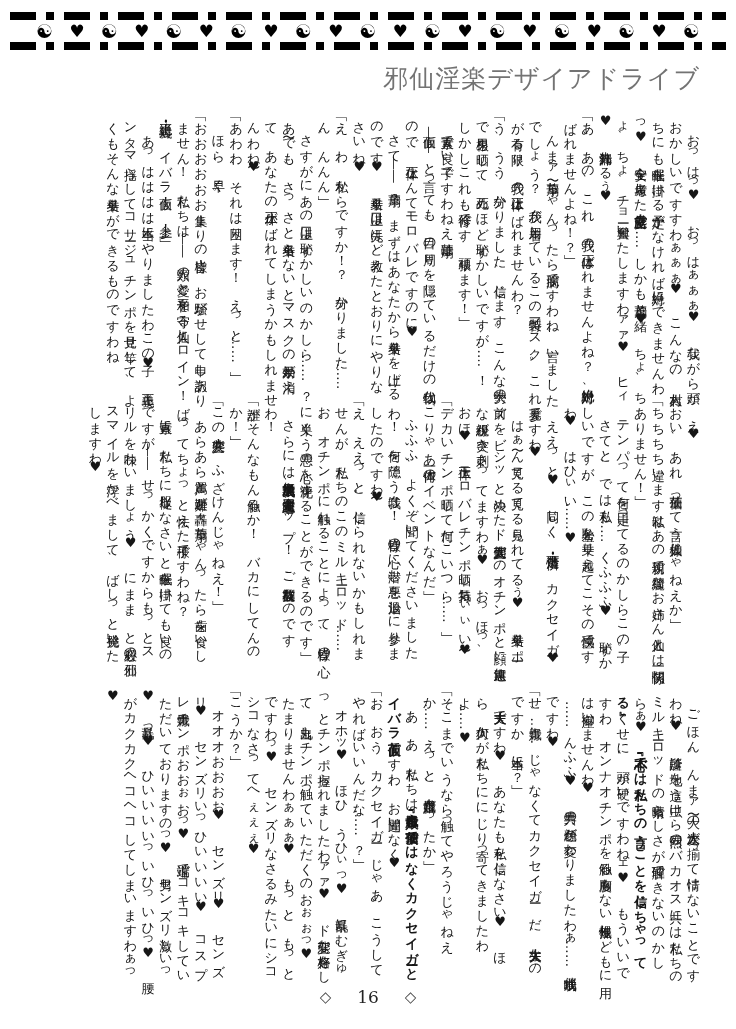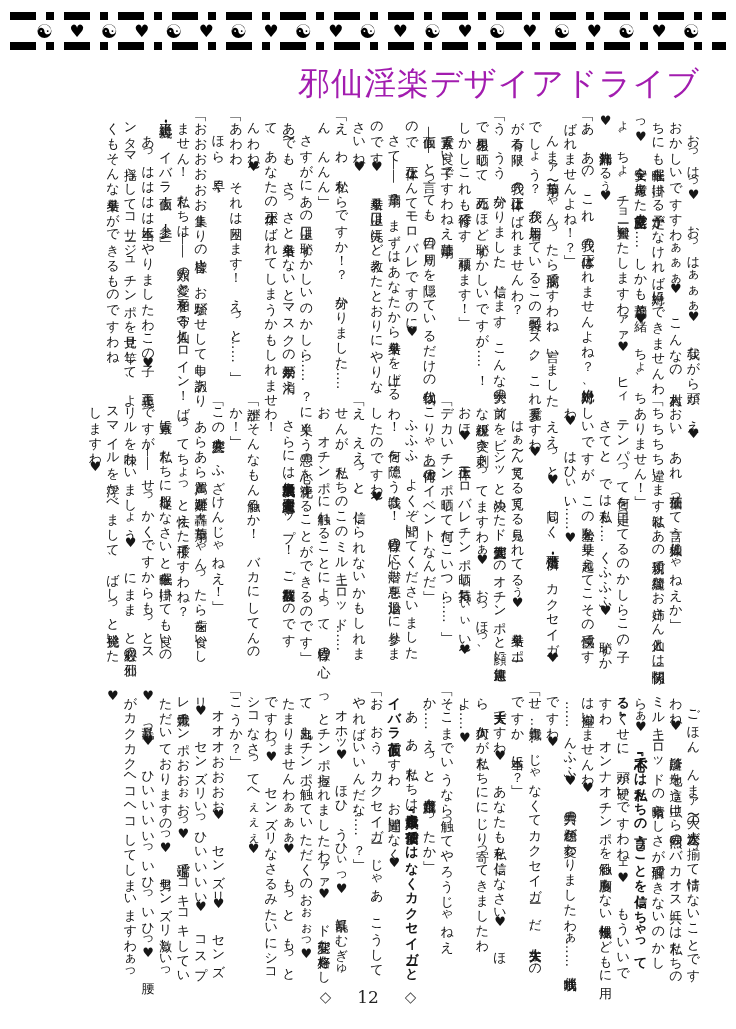--- a/index.html
+++ b/index.html
@@ -14,21 +14,21 @@
     background:repeating-linear-gradient(90deg,#000 0 26px,transparent 26px 36px,#000 36px 44px,transparent 44px 54px);}
   .border .line.top{top:0;}
   .border .line.bottom{bottom:0;}
   .border .syms{position:absolute;top:50%;transform:translateY(-50%);left:26px;right:26px;
     display:flex;justify-content:space-between;align-items:center;
     font-family:"DejaVu Sans","Liberation Sans",sans-serif;font-size:19px;line-height:1;color:#000;}
   .border .syms .heart{font-size:17px;}
   
   .title{position:absolute;top:62px;right:36px;margin:0;
     font-family:"DejaVu Sans","Liberation Sans",sans-serif;
-    font-weight:400;font-size:32px;letter-spacing:1px;color:#a21caf;white-space:nowrap;}
+    font-weight:400;font-size:25px;letter-spacing:1px;color:#737373;white-space:nowrap;}
   
   .tblock{
     position:absolute;right:34px;
     writing-mode:vertical-rl;-webkit-writing-mode:vertical-rl;text-orientation:mixed;
     font-size:13px;line-height:17.6px;letter-spacing:0.35px;color:#161616;
   }
   .tblock p{margin:0;padding:0;}
   .tblock p.indent{text-indent:1em;}
   .emph{font-family:"DejaVu Sans","Liberation Sans",sans-serif;font-weight:700;}
   
@@ -111,15 +111,15 @@
     <p><span>「そこまでいうなら触ってやろうじゃねえか……えっと、青娥娘々だったか」</span></p>
     <p class="indent"><span>あ、あ。私たちは</span><span class="emph">『青娥娘々と茨華仙ではなくカクセイガーとイバラ仮面』</span><span>ですわ、お間違いなく♥</span></p>
     <p><span>「お、おう、カクセイガー。じゃあ、こうしてやればいいんだな……？」</span></p>
     <p class="indent"><span>オホッ♥　ほひ、うひぃっ♥　乱暴にむぎゅっとチンポ握られましたわァァ♥　ド変態な格好をして、丸出しチンポ触っていただくのおぉぉっ♥　たまりませんわぁぁぁ♥　もっと、もっとですわっ♥　センズリなさるみたいにシコシコなさってへぇぇぇ♥</span></p>
     <p><span>「こうか？」</span></p>
     <p class="indent"><span>オオオおおおお♥　センズリ♥　センズリ♥　センズリいっひいいいい♥　コスプレ青娥チンポおおぉおっ♥　道端でコキコキしていただいておりますのっ♥　男センズリ激しいっ♥　乱暴っ♥　ひいいいいっいひっいひっ♥　腰がカクカクヘコヘコしてしまいますわぁっ♥</span></p>
   </div>
 
 <div class="footer">
   <span class="diamond">◇</span>
-  <span class="pagenum">12</span>
+  <span class="pagenum">16</span>
   <span class="diamond">◇</span>
 </div>
 
 </body></html>

